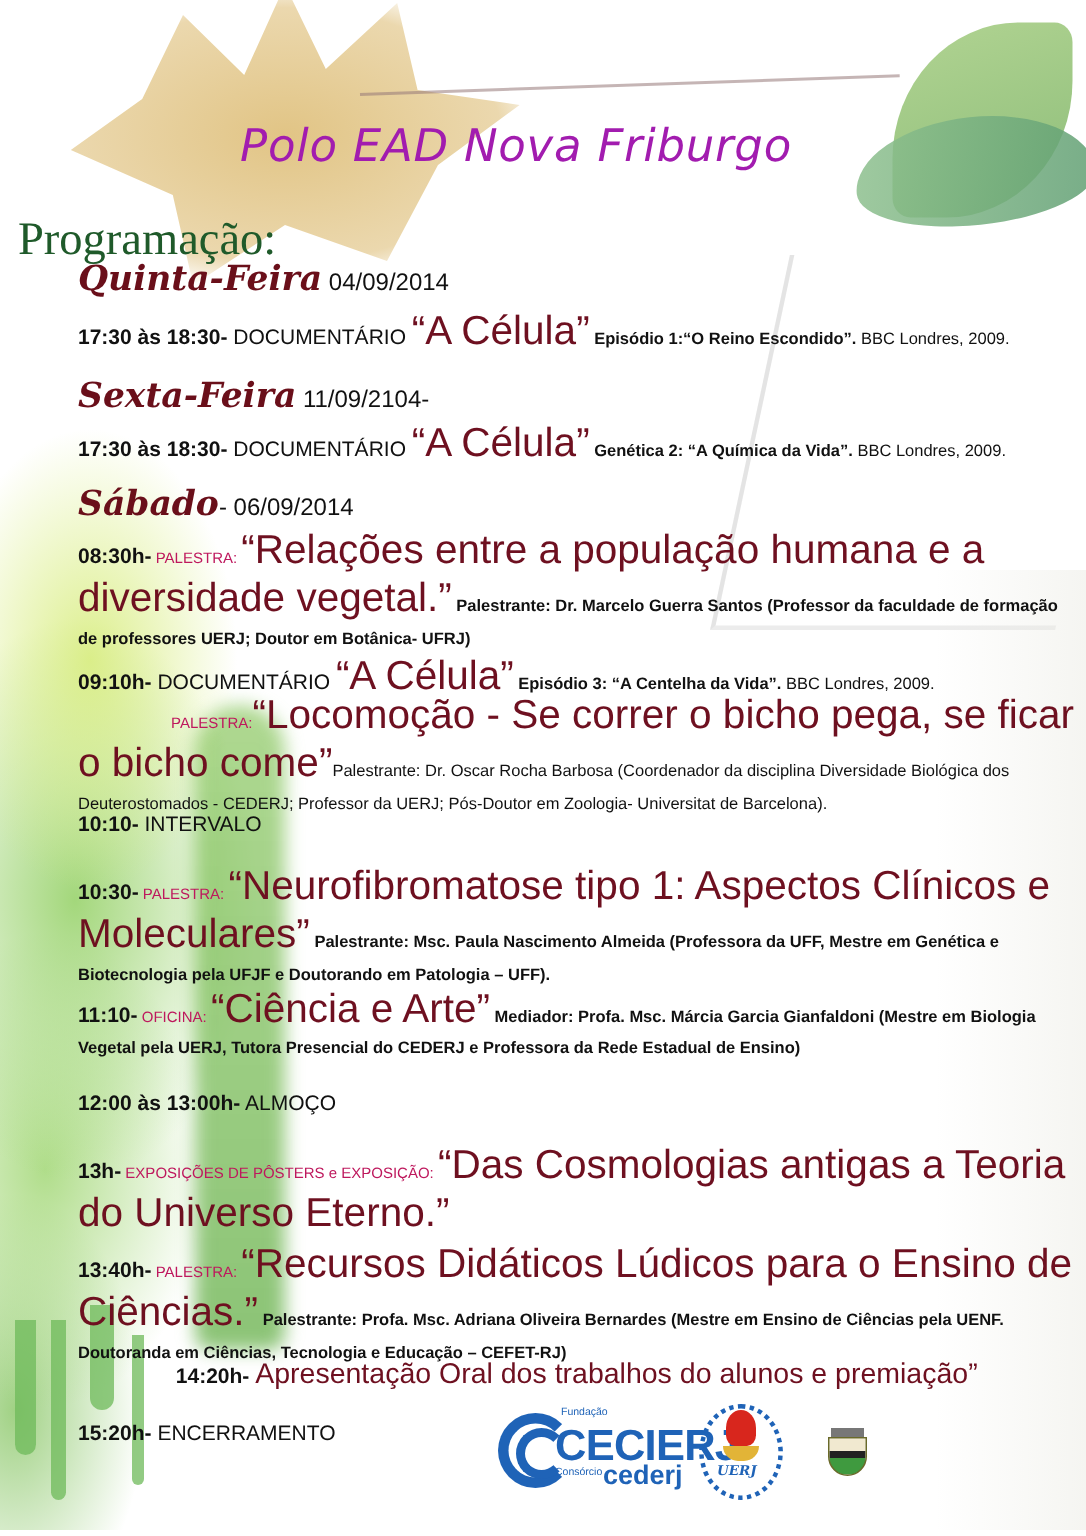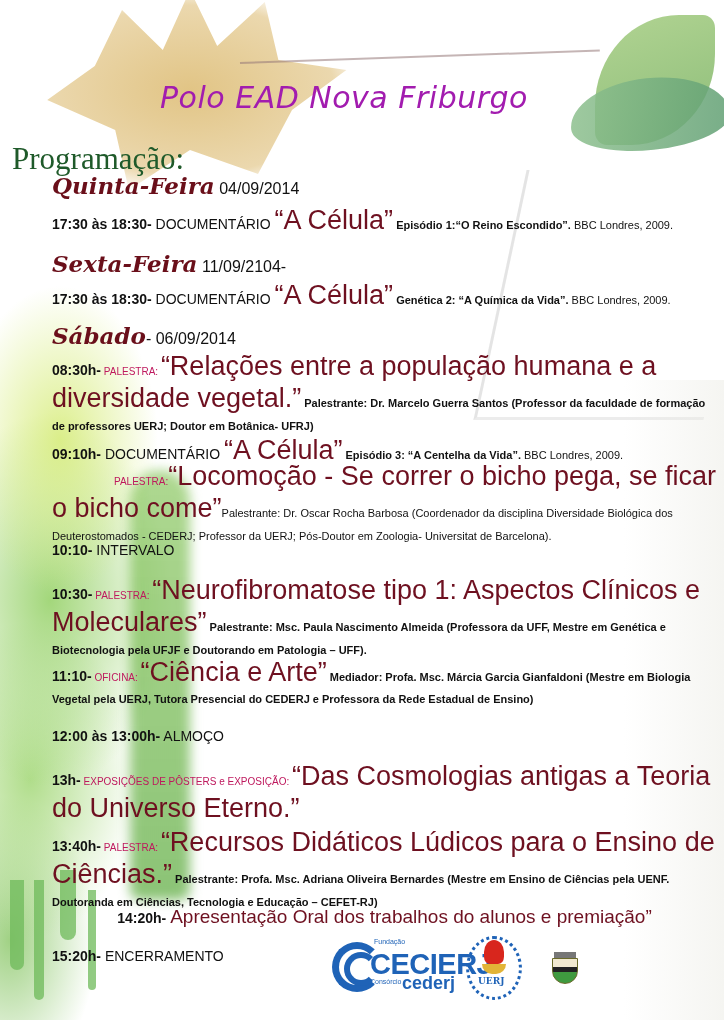--- a/index.html
+++ b/index.html
@@ -135,21 +135,21 @@
       border-radius: 50%; border: 3px dotted #1f63b7;
     }
     .uerj .flame {
       position: absolute; left: 20px; top: 8px; width: 20px; height: 24px;
       background: #d8261d; border-radius: 50% 50% 30% 30%;
     }
     .uerj .bowl {
       position: absolute; left: 18px; top: 32px; width: 24px; height: 10px;
       background: #e2b437; border-radius: 0 0 12px 12px;
     }
-    .uerj .lbl { position: absolute; left: 14px; top: 44px; font-size: 9px; font-weight: bold; color: #1f63b7; font-family: "DejaVu Serif", serif; }
+    .uerj .lbl { position: absolute; left: 14px; top: 44px; font-size: 9px; font-weight: bold; color: #1f63b7; font-family: "DejaVu Serif", serif; font-style: italic; }
     .crest { position: absolute; left: 222px; top: 20px; width: 26px; height: 32px; }
     .crest .top { position: absolute; left: 2px; top: 0; width: 22px; height: 6px; background: #777; }
     .crest .shield {
       position: absolute; left: 0; top: 6px; width: 26px; height: 26px;
       background: linear-gradient(180deg, #f1e9d0 0 35%, #222 35% 55%, #3f9a3f 55% 100%);
       border-radius: 0 0 13px 13px; border: 1px solid #6a6a2a;
     }
   </style>
 </head>
 <body>

